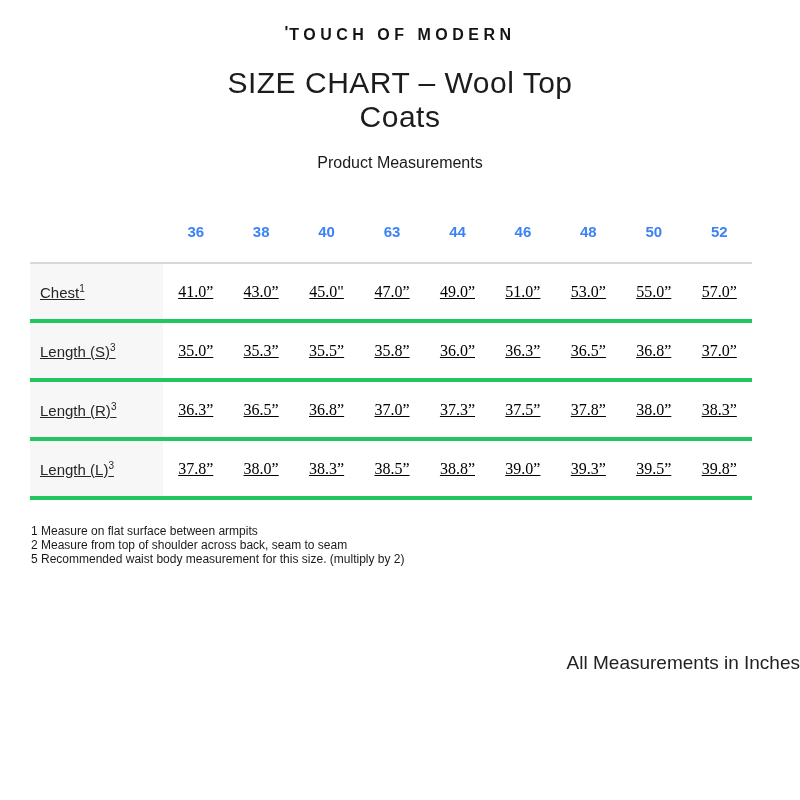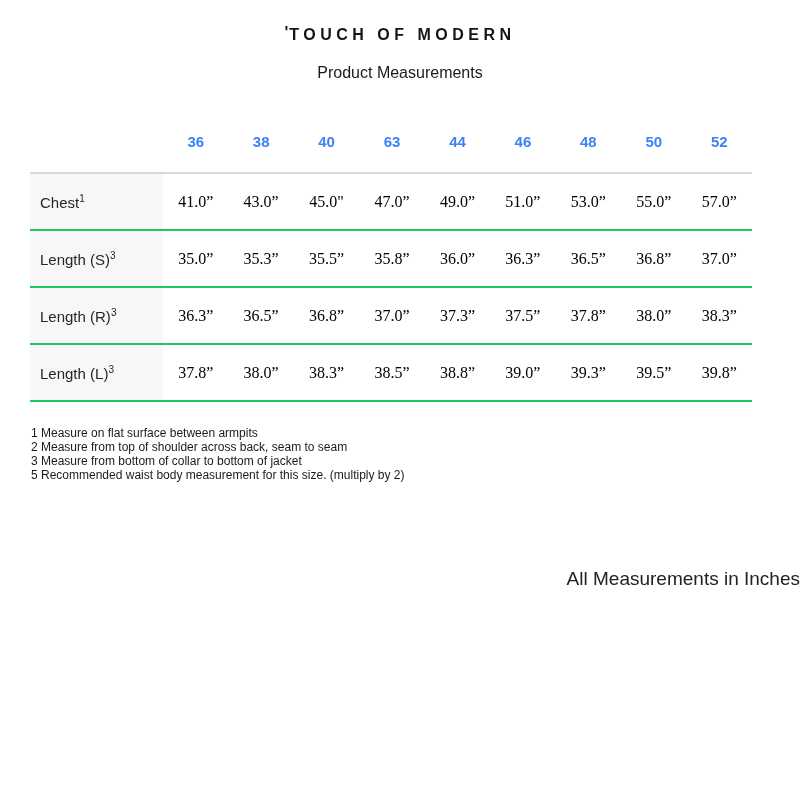--- a/index.html
+++ b/index.html
@@ -50,27 +50,28 @@
     height: 62px;
     vertical-align: middle;
     padding: 0 0 0 0;
     font-size: 15px;
     font-weight: 700;
     color: #3b82f6;
     text-align: center;
   }
   .size-table tbody td {
     height: 55px;
-    border-bottom: 2px solid #22c55e;
+    border-bottom: 4px solid #22c55e;
     font-family: "Liberation Serif", serif;
     font-size: 16px;
     color: #000000;
     text-align: center;
     vertical-align: middle;
     padding: 0;
+    text-decoration: underline;
   }
   .size-table tbody tr:first-child td { border-top: 2px solid #d8d8d8; }
   .size-table td.lbl {
     background: #f7f7f7;
     font-family: "Liberation Sans", sans-serif;
     font-size: 15px;
     color: #262626;
     text-align: left;
     padding-left: 10px;
   }
@@ -93,20 +94,21 @@
 </style>
 </head>
 <body>
 
 <div class="page">
 
   <div class="logo">
     <span class="logo-tick">'</span><span>TOUCH OF MODERN</span>
   </div>
 
+  <div class="title">SIZE CHART – Wool Top Coats</div>
 
   <div class="subtitle">Product Measurements</div>
 
   <table class="size-table">
     <colgroup>
       <col style="width:133px">
       <col>
         <col>
         <col>
         <col>
@@ -178,19 +180,18 @@
         <td>39.3”</td>
         <td>39.5”</td>
         <td>39.8”</td>
       </tr>
     </tbody>
   </table>
 
   <div class="footnotes">
     <div>1 Measure on flat surface between armpits</div>
     <div>2 Measure from top of shoulder across back, seam to seam</div>
-    <div>3 Measure from bottom of collar to bottom of jacket</div>
     <div>5 Recommended waist body measurement for this size. (multiply by 2)</div>
   </div>
 
   <div class="footer">All Measurements in Inches</div>
 
 </div>
 
 </body></html>

